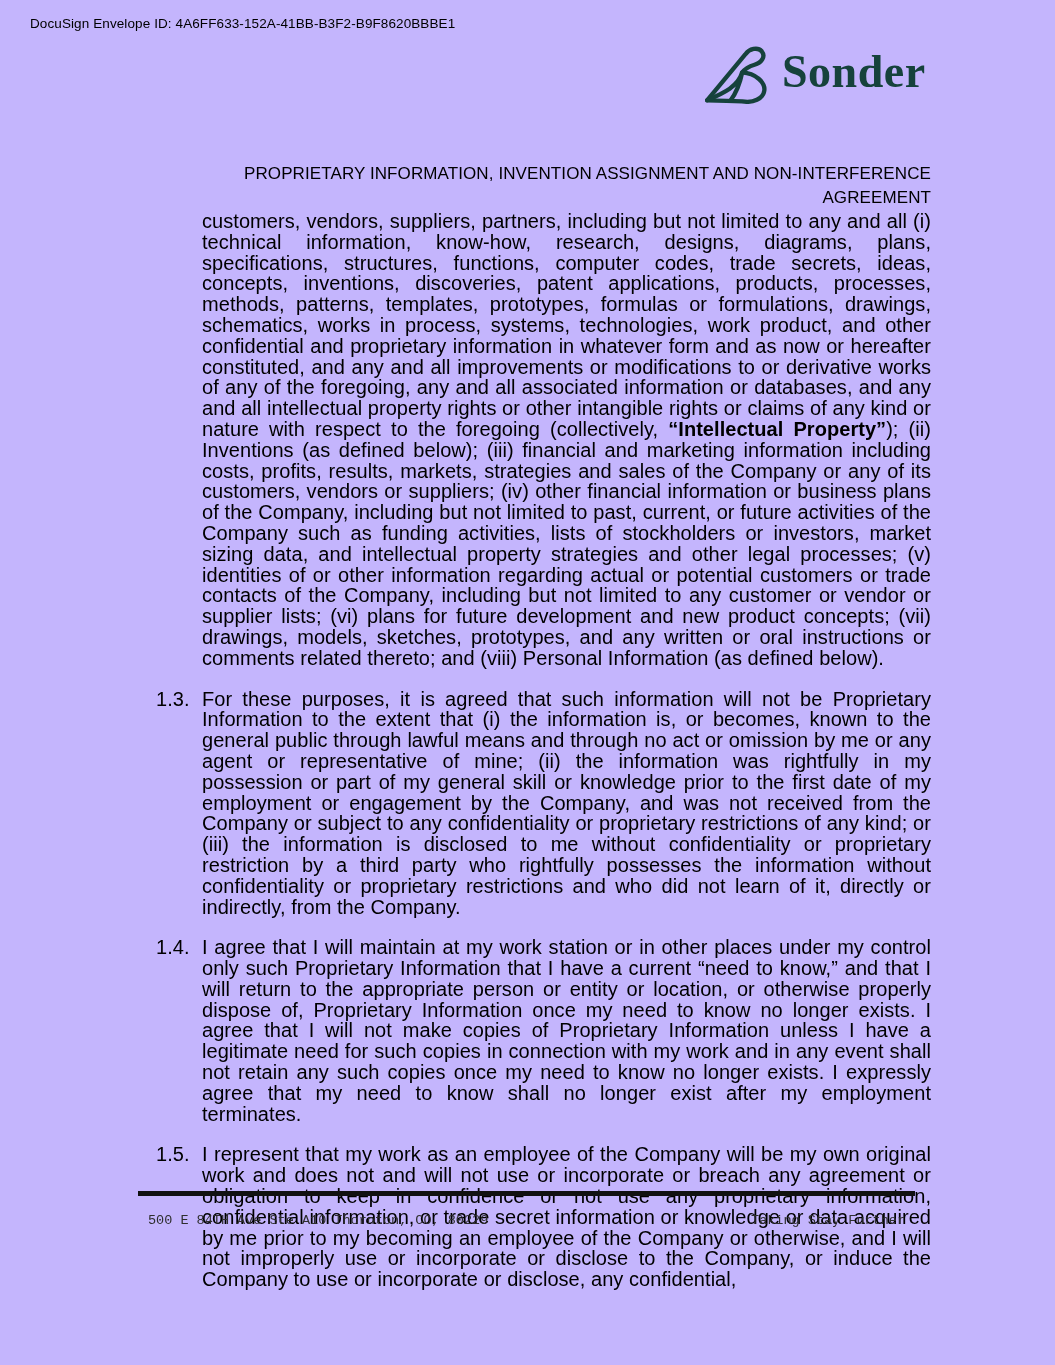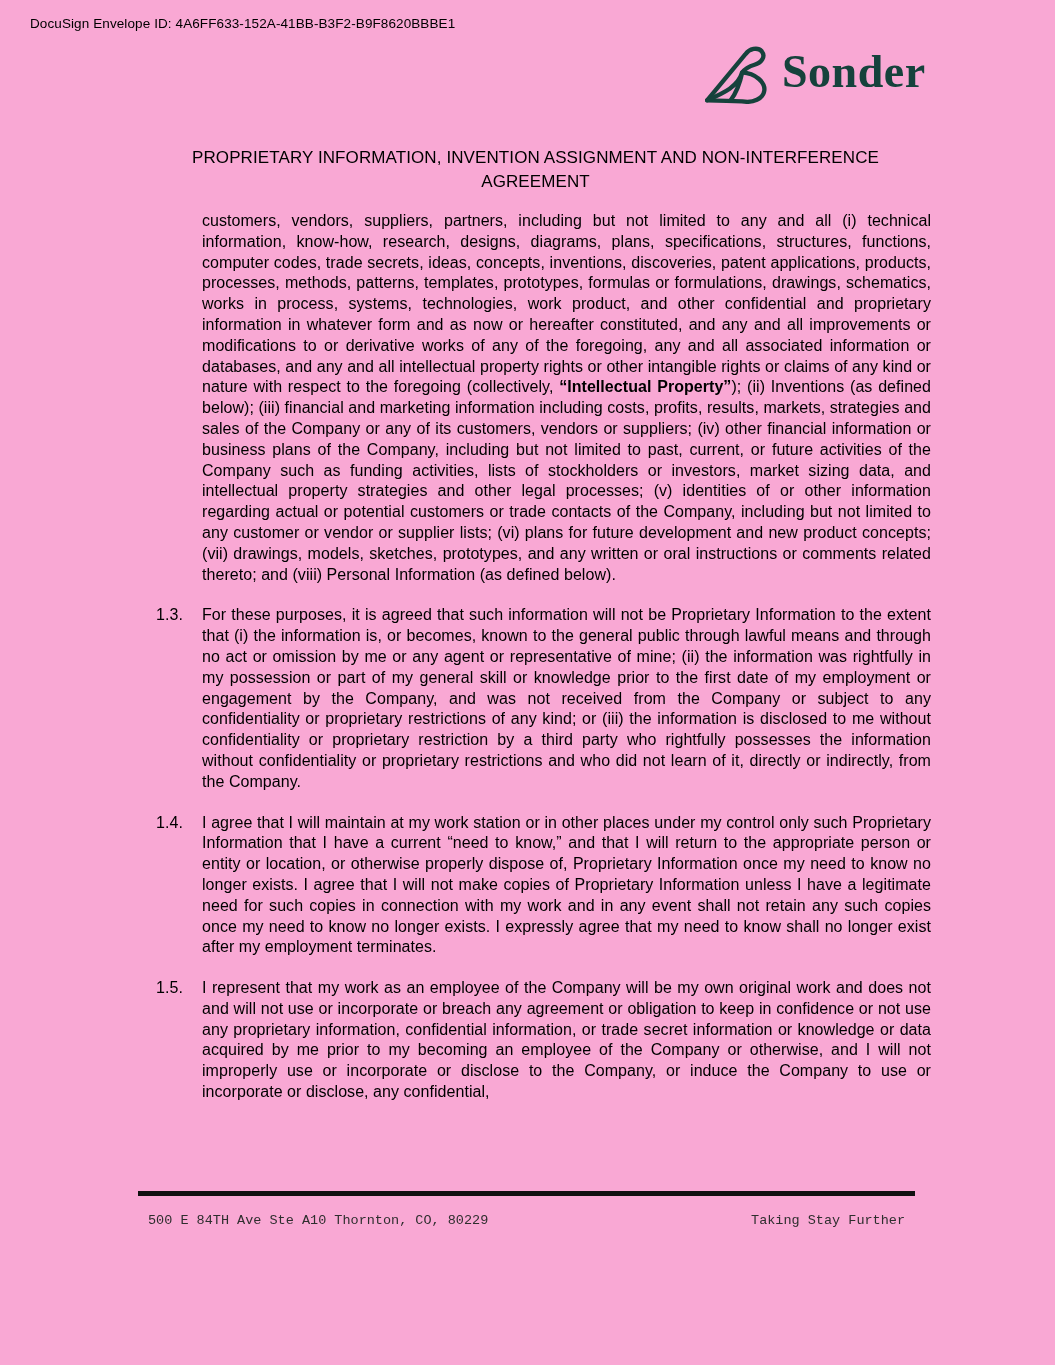--- a/index.html
+++ b/index.html
@@ -1,21 +1,21 @@
 <!DOCTYPE html>
 <html><head>
 <meta charset="utf-8">
 <style>
   * { margin: 0; padding: 0; box-sizing: border-box; }
   html, body { background: #ffffff; }
   .page {
     position: relative;
     width: 1055px;
     height: 1365px;
-    background: #f9a8d4;
+    background: #c4b5fd;
     font-family: "Liberation Sans", sans-serif;
     color: #000000;
     overflow: hidden;
   }
   .docusign-line {
     position: absolute;
     left: 30px;
     top: 16px;
     font-size: 13.5px;
     color: #000000;
@@ -34,34 +34,34 @@
   .logo .wordmark {
     font-size: 46px;
     font-weight: 700;
     letter-spacing: 0.5px;
     line-height: 1;
     padding-bottom: 4px;
   }
   .doc-title {
     position: absolute;
     left: 140px;
-    top: 146px;
+    top: 162px;
     width: 791px;
-    text-align: center;
+    text-align: right;
     font-size: 17px;
     line-height: 23.5px;
     color: #000000;
     letter-spacing: 0.1px;
   }
   .content {
     position: absolute;
     left: 140px;
     top: 211px;
     width: 791px;
-    font-size: 16px;
+    font-size: 20px;
     line-height: 20.8px;
     letter-spacing: 0.05px;
   }
   .para {
     position: relative;
     padding-left: 62px;
     text-align: justify;
     margin-bottom: 20px;
   }
   .para .num {

